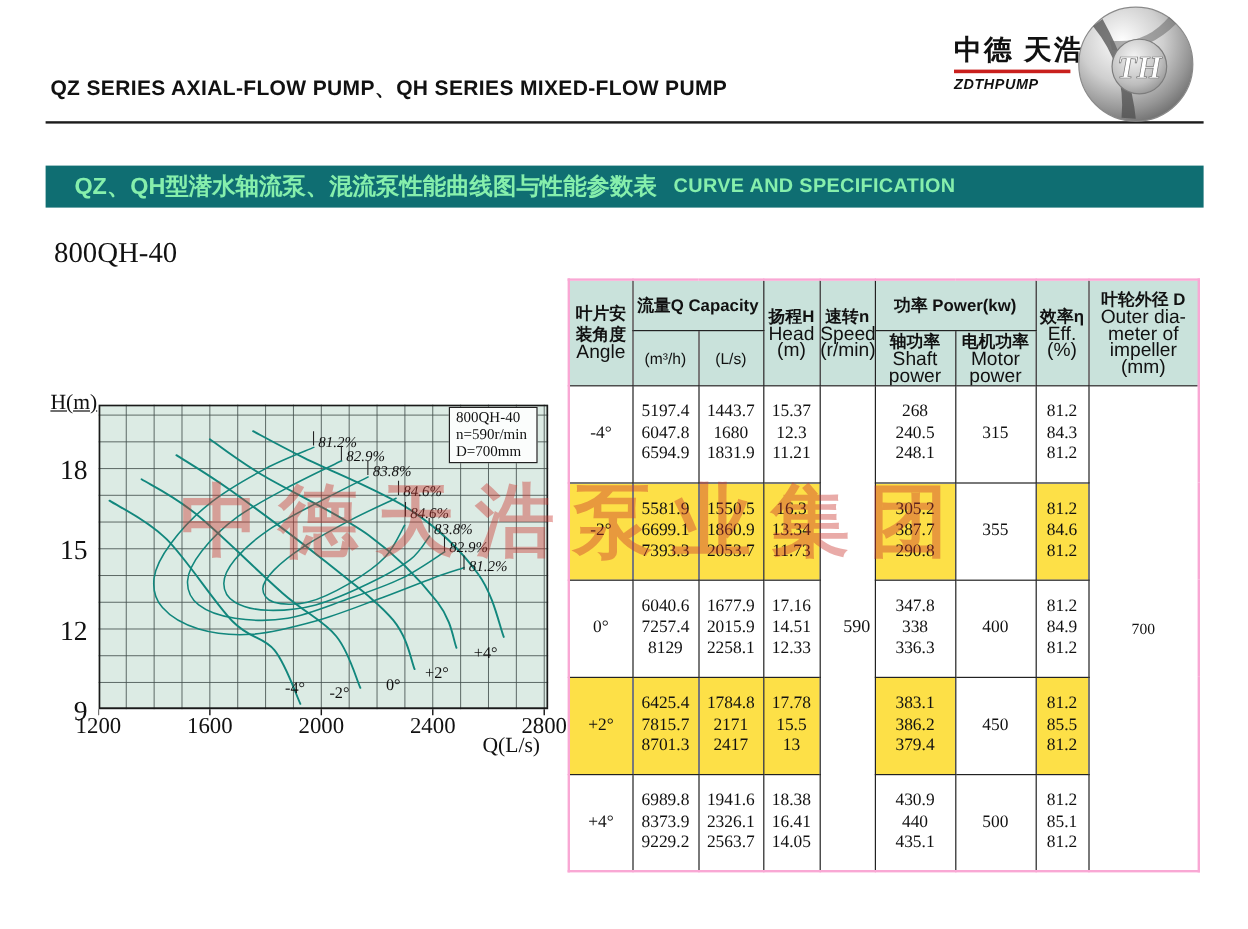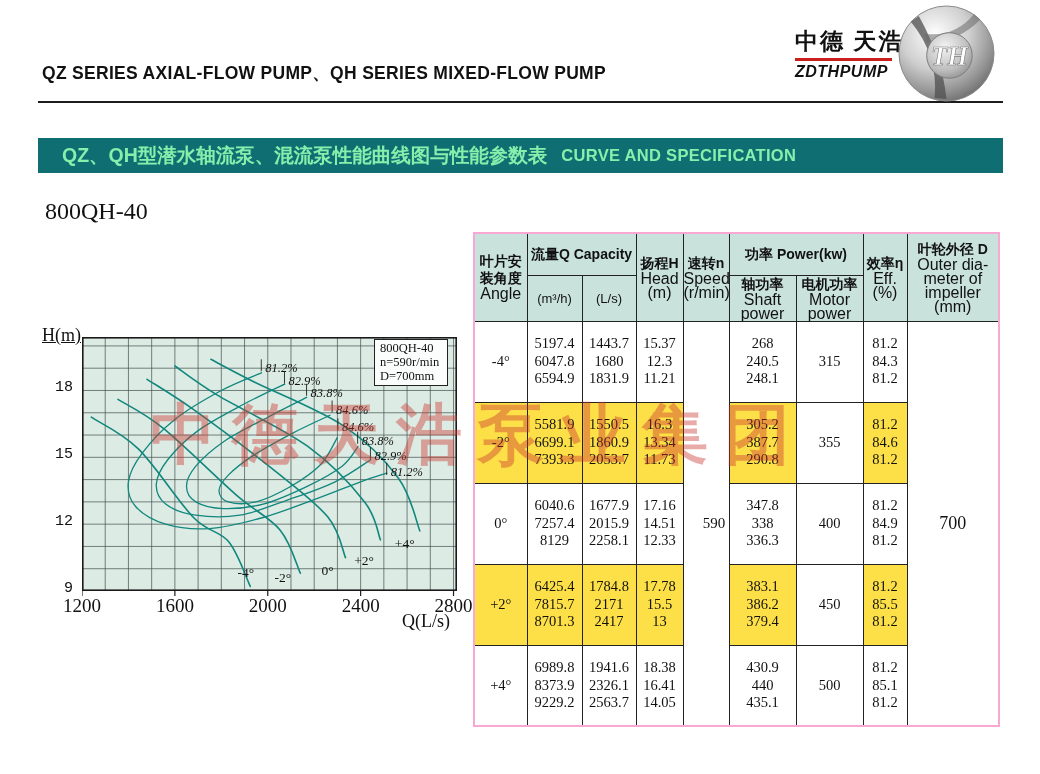--- a/index.html
+++ b/index.html
@@ -6,37 +6,37 @@
   .page{position:relative;width:1040px;height:774px;background:#ffffff;overflow:hidden;
         font-family:"Liberation Sans",sans-serif;color:#111;}
 
   
   .hdr-title{position:absolute;left:42px;top:61px;font-size:17.5px;font-weight:bold;
              letter-spacing:.3px;white-space:nowrap;}
   .hdr-rule{position:absolute;left:38px;top:101px;width:965px;height:2px;background:#1c1c1c;}
   .logo{position:absolute;left:795px;top:26px;width:100px;}
   .logo-zh{font-size:23px;font-weight:bold;letter-spacing:2px;white-space:nowrap;}
   .logo-line{height:3px;width:97px;background:#c9201d;margin:1px 0 2px;}
-  .logo-en{font-size:16px;font-weight:bold;font-style:italic;letter-spacing:.5px;}
+  .logo-en{font-size:12px;font-weight:bold;font-style:italic;letter-spacing:.5px;}
   .emblem{position:absolute;left:897px;top:4px;width:99px;height:99px;}
 
   
   .banner{position:absolute;left:38px;top:138px;width:965px;height:35px;background:#0f6e72;
           color:#86efac;display:flex;align-items:center;padding-left:24px;box-sizing:border-box;}
   .banner-zh{font-size:19.5px;font-weight:bold;white-space:nowrap;}
   .banner-en{font-size:16.5px;font-weight:bold;margin-left:14px;letter-spacing:.3px;white-space:nowrap;}
 
   .model{position:absolute;left:45px;top:198px;font-family:"Liberation Serif",serif;font-size:24px;}
 
   
   .plot-svg{position:absolute;left:82px;top:337px;}
   .hm-label{position:absolute;left:42px;top:325px;font-family:"Liberation Serif",serif;font-size:18px;text-decoration:underline;}
   .q-label{position:absolute;left:402px;top:611px;font-family:"Liberation Serif",serif;font-size:18px;}
   .yticks{position:absolute;left:38px;top:337px;width:37px;height:254px;}
-  .yticks span{position:absolute;right:2px;font-family:Liberation Mono, monospace;font-size:15px;}
+  .yticks span{position:absolute;right:2px;font-family:Liberation Serif, serif;font-size:23px;}
   .xticks{position:absolute;left:82px;top:595px;width:380px;height:22px;}
   .xticks span{position:absolute;transform:translateX(-50%);font-family:"Liberation Serif",serif;font-size:19px;}
   .legend{position:absolute;left:374px;top:339px;width:74px;background:#fbfdfc;border:1px solid #222;
           font-family:"Liberation Serif",serif;font-size:12.5px;line-height:13.8px;
           padding:2px 0 2px 5px;box-sizing:border-box;}
 
   
   .watermark{position:absolute;left:150px;top:390px;z-index:5;pointer-events:none;white-space:nowrap;
              font-size:66px;font-weight:bold;letter-spacing:16px;color:rgba(203,55,48,.42);
              font-family:"Liberation Sans",sans-serif;}
@@ -272,21 +272,21 @@
             <div class="ln ">268</div>
             <div class="ln ">240.5</div>
             <div class="ln ">248.1</div>
           </td>
           <td>315</td>
           <td>
             <div class="ln ">81.2</div>
             <div class="ln ">84.3</div>
             <div class="ln ">81.2</div>
           </td>
-          <td rowspan="5" style="font-size: 18px;">700</td>
+          <td rowspan="5" style="font-size: 13px;">700</td>
         </tr>
         <tr style="height: 81px;">
           <td class="shade">-2°</td>
           <td class="shade">
             <div class="ln ">5581.9</div>
             <div class="ln ">6699.1</div>
             <div class="ln ">7393.3</div>
           </td>
           <td class="shade">
             <div class="ln ">1550.5</div>

